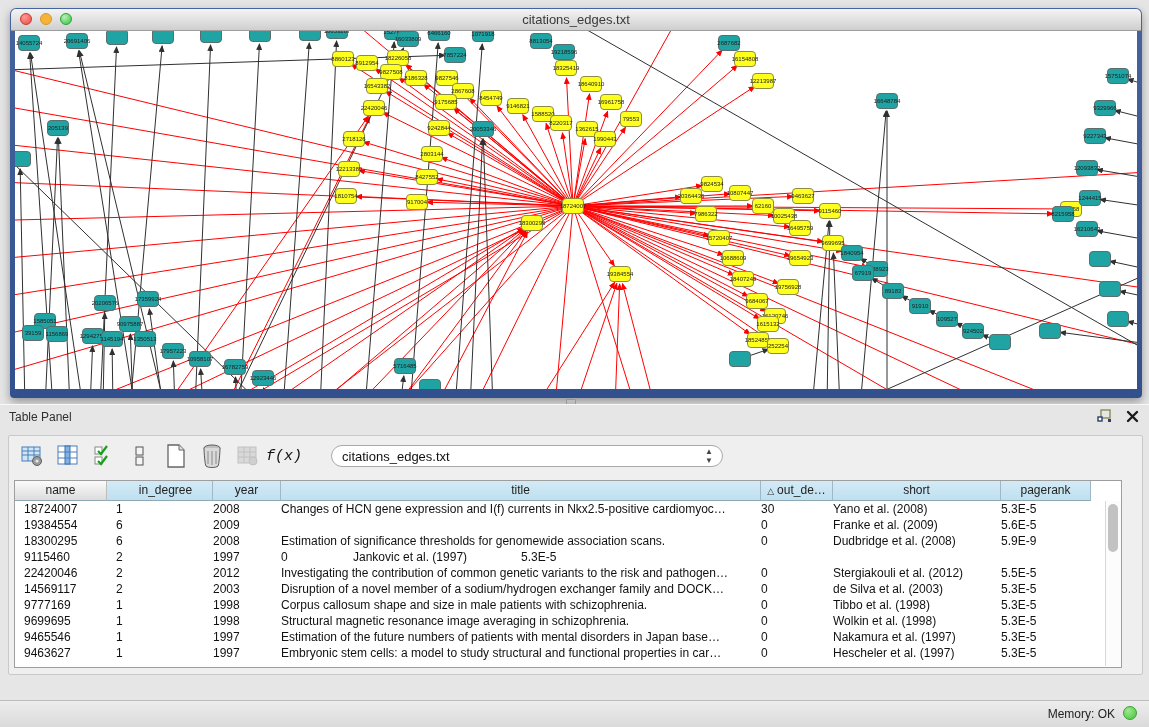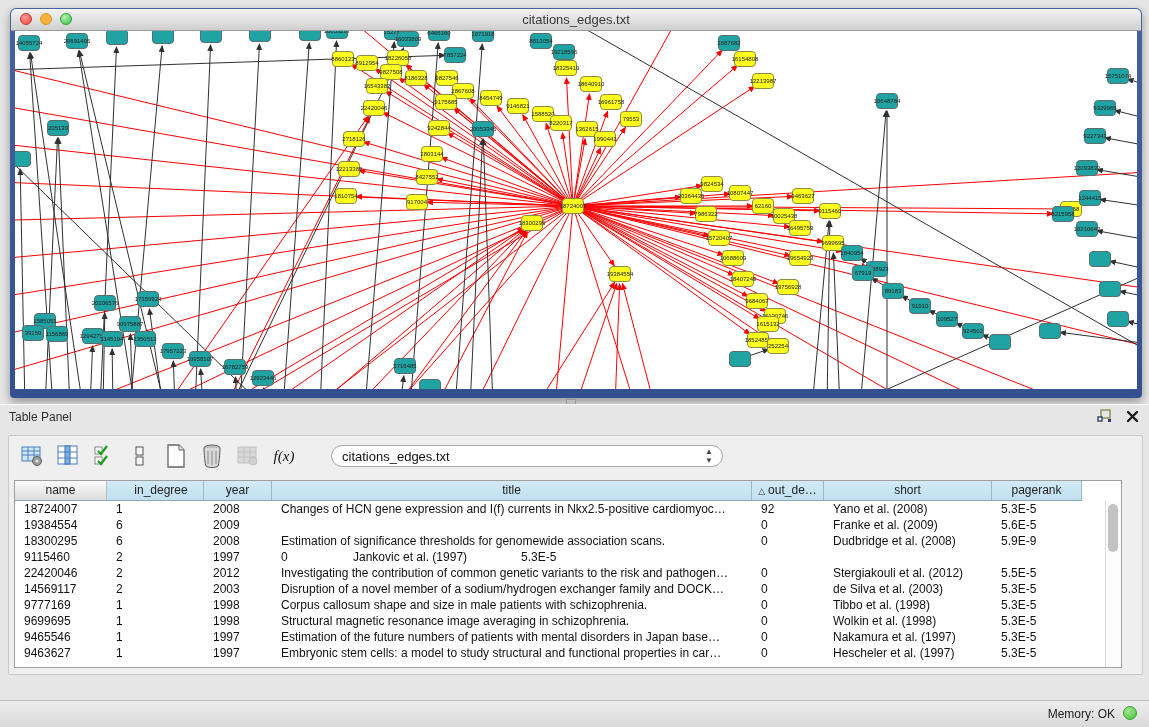--- a/index.html
+++ b/index.html
@@ -22,21 +22,21 @@
 
   
   #table-panel{position:absolute;left:0;top:404px;width:1149px;height:297px;background:#E6E6E6;border-top:1px solid #f8f8f8;}
   #tp-header{position:relative;height:26px;text-decoration:underline;}
   #tp-title{position:absolute;left:9px;top:5px;font-size:12px;color:#2f2f2f;}
   #tp-icons{position:absolute;right:10px;top:4px;display:flex;gap:14px;align-items:center;}
 
   #tp-body{position:absolute;left:8px;top:30px;width:1133px;height:238px;background:#EFEFEF;border:1px solid #C9C9C9;border-radius:2px;}
   #tp-toolbar{position:relative;height:40px;display:flex;align-items:center;gap:10px;padding-left:10px;}
   .tbtn{width:26px;height:26px;display:flex;align-items:center;justify-content:center;border-radius:3px;}
-  .fx{font-family:Liberation Serif, serif;font-style:italic;font-size:15px;color:#111;}
+  .fx{font-family:Liberation Mono, monospace;font-style:italic;font-size:15px;color:#111;}
   #table-combo{width:392px;height:22px;background:#fff;border:1px solid #A9A9A9;border-radius:11px;display:flex;align-items:center;padding:0 10px;box-sizing:border-box;font-size:13px;color:#111;margin-left:24px;position:relative;}
   #combo-arrows{position:absolute;right:9px;top:1px;font-size:8px;line-height:9px;color:#444;text-align:center;}
 
   #tp-table{position:absolute;left:5px;top:44px;width:1106px;height:186px;background:#fff;border:1px solid #9E9E9E;overflow:hidden;}
   .thead{display:flex;height:20px;}
   .th{box-sizing:border-box;background:linear-gradient(#D3EAF6,#BFE0F0);border-right:1px solid #9FB8C6;border-bottom:1px solid #8FA8B6;font-size:12px;color:#222;text-align:center;line-height:19px;white-space:nowrap;overflow:hidden;}
   .th.grey{background:linear-gradient(#FBFBFB,#DCDCDC);border-right:1px solid #BDBDBD;}
   .sortmark{font-size:9px;margin-right:3px;color:#333;}
   .trow{display:flex;height:16px;}
   .td{box-sizing:border-box;font-size:12px;color:#111;line-height:16px;padding-left:9px;white-space:nowrap;overflow:hidden;}
@@ -730,34 +730,34 @@
         </span>
         <div id="table-combo">
           <span>citations_edges.txt</span>
           <span id="combo-arrows">▲<br>▼</span>
         </div>
       </div>
 
       <div id="tp-table">
         <div class="thead" id="thead">
             <div class="th grey" style="width: 92px;">name</div>
-            <div class="th" style="width: 97px; padding-left: 12px;">in_degree</div>
+            <div class="th" style="width: 106px; padding-left: 12px;">in_degree</div>
             <div class="th" style="width: 68px;">year</div>
             <div class="th" style="width: 480px;">title</div>
             <div class="th" style="width: 72px;"><span class="sortmark">△</span>out_de…</div>
             <div class="th" style="width: 168px;">short</div>
             <div class="th" style="width: 90px;">pagerank</div>
           </div>
         <div id="tbody">
             <div class="trow">
               <div class="td" style="width: 92px;">18724007</div>
               <div class="td" style="width: 97px;">1</div>
               <div class="td" style="width: 68px;">2008</div>
               <div class="td" style="width: 480px;">Changes of HCN gene expression and I(f) currents in Nkx2.5-positive cardiomyoc…</div>
-              <div class="td" style="width: 72px;">92</div>
+              <div class="td" style="width: 72px;">30</div>
               <div class="td" style="width: 168px;">Yano et al. (2008)</div>
               <div class="td" style="width: 90px;">5.3E-5</div>
             </div>
             <div class="trow">
               <div class="td" style="width: 92px;">19384554</div>
               <div class="td" style="width: 97px;">6</div>
               <div class="td" style="width: 68px;">2009</div>
               <div class="td" style="width: 480px; margin-top: 15px;">Genome-wide association studies in ADHD.</div>
               <div class="td" style="width: 72px;">0</div>
               <div class="td" style="width: 168px;">Franke et al. (2009)</div>

